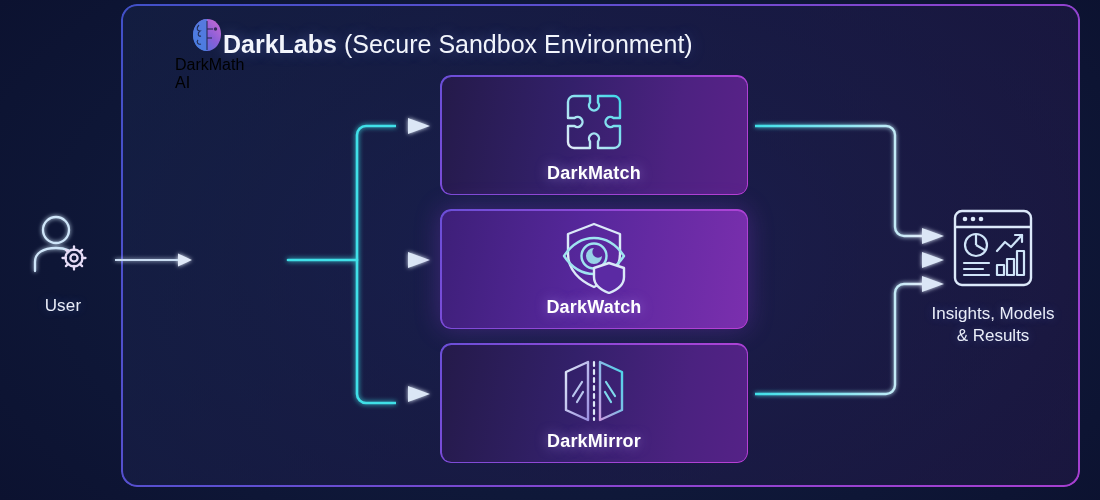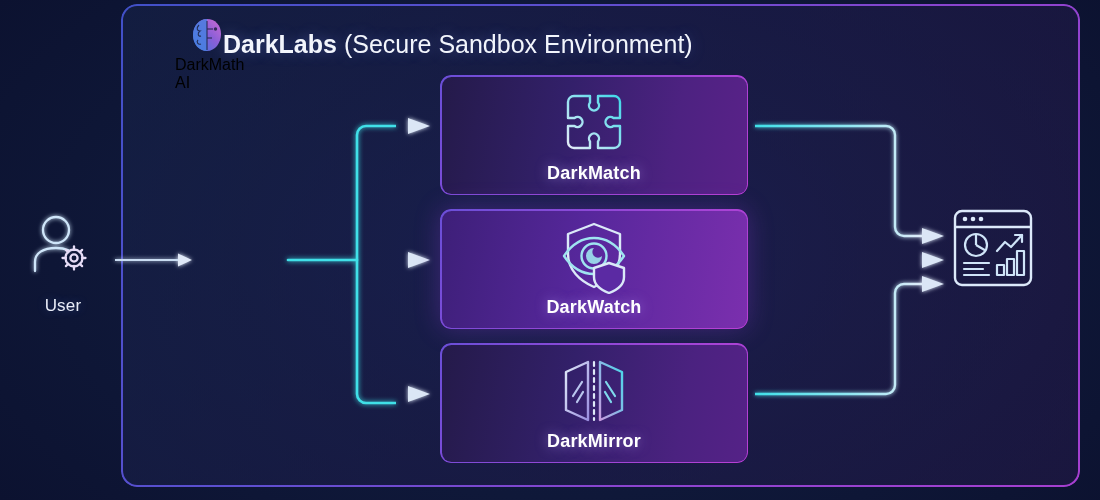--- a/index.html
+++ b/index.html
@@ -374,15 +374,19 @@
         <rect x="60" y="54" width="7" height="16"></rect>
         <rect x="70" y="46" width="7" height="24"></rect>
       </g>
 
       <g stroke="#cfe4f8" stroke-width="2.2" stroke-linecap="round">
         <path d="M17 58 H42"></path>
         <path d="M17 64 H36"></path>
         <path d="M17 70 H42"></path>
       </g>
     </svg>
+    <span class="node-label">
+      <span>Insights, Models</span><br>
+      <span>&amp; Results</span>
+    </span>
   </div>
 
 </div>
 
 </body></html>

